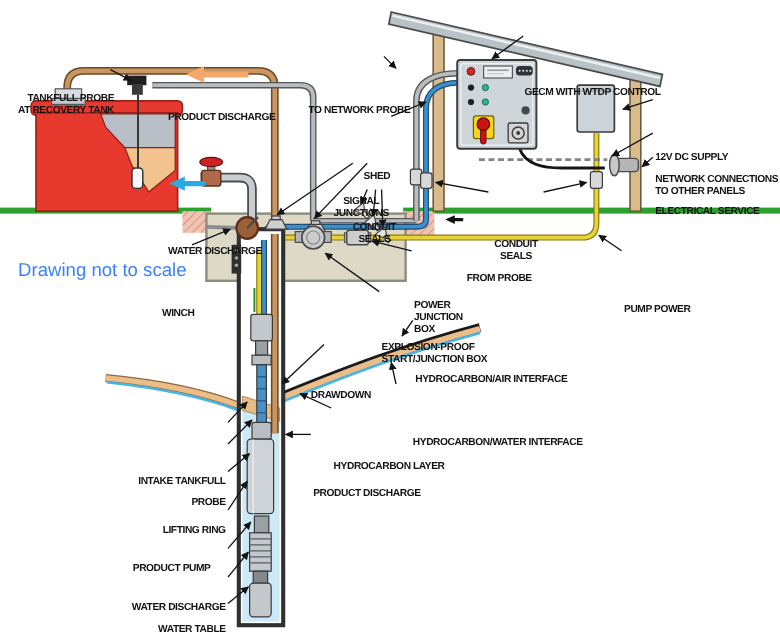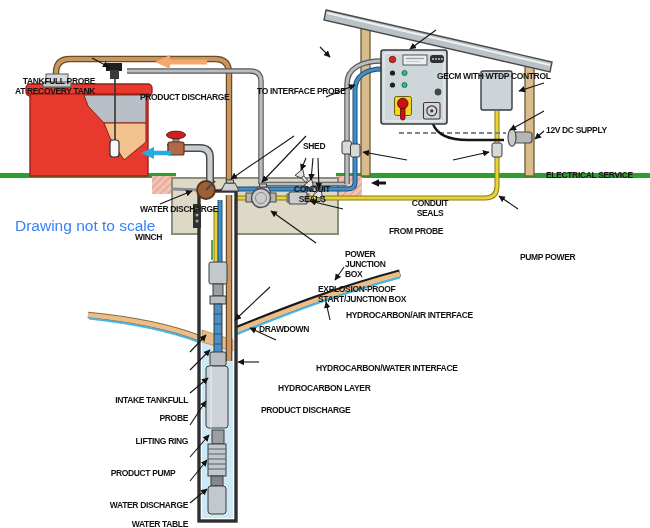--- a/index.html
+++ b/index.html
@@ -259,41 +259,45 @@
     <path d="M 190,425 L 206,401"></path>
     <path d="M 190,457 L 209,435"></path>
     <path d="M 190,481 L 207,460"></path>
     <path d="M 190,503 L 207,489"></path>
   </g>
 </svg>
 
   <div class="lbl" style="left:15px;top:28px;text-align:right;">TANKFULL PROBE
 AT RECOVERY TANK</div>
   <div class="lbl" style="left:140px;top:44px;">PRODUCT DISCHARGE</div>
-  <div class="lbl" style="left:257px;top:38px;">TO INTERFACE PROBE</div>
+  <div class="lbl" style="left:257px;top:38px;">TO NETWORK PROBE</div>
   <div class="lbl" style="left:437px;top:23px;">GECM WITH WTDP CONTROL</div>
   <div class="lbl" style="left:303px;top:93px;">SHED</div>
   <div class="lbl" style="left:546px;top:77px;">12V DC SUPPLY</div>
+  <div class="lbl" style="left:546px;top:96px;">NETWORK CONNECTIONS
+TO OTHER PANELS</div>
   <div class="lbl" style="left:546px;top:122px;">ELECTRICAL SERVICE</div>
+  <div class="lbl ctr" style="left:266px;top:114px;width:70px;">SIGNAL
+JUNCTIONS</div>
   <div class="lbl ctr" style="left:277px;top:136px;width:70px;">CONDUIT
 SEALS</div>
   <div class="lbl" style="left:140px;top:156px;">WATER DISCHARGE</div>
   <div class="lbl ctr" style="left:395px;top:150px;width:70px;">CONDUIT
 SEALS</div>
   <div class="lbl" style="left:389px;top:178px;">FROM PROBE</div>
-  <div class="lbl" style="left:135px;top:184px;">WINCH</div>
+  <div class="lbl" style="left:135px;top:207px;">WINCH</div>
   <div class="lbl" style="left:345px;top:201px;">POWER
 JUNCTION
 BOX</div>
   <div class="lbl" style="left:520px;top:204px;">PUMP POWER</div>
   <div class="lbl" style="left:318px;top:236px;">EXPLOSION-PROOF
 START/JUNCTION BOX</div>
   <div class="lbl" style="left:259px;top:276px;">DRAWDOWN</div>
   <div class="lbl" style="left:346px;top:262px;">HYDROCARBON/AIR INTERFACE</div>
-  <div class="lbl" style="left:316px;top:315px;">HYDROCARBON/WATER INTERFACE</div>
+  <div class="lbl" style="left:344px;top:315px;">HYDROCARBON/WATER INTERFACE</div>
   <div class="lbl" style="left:278px;top:335px;">HYDROCARBON LAYER</div>
   <div class="lbl" style="left:261px;top:357px;">PRODUCT DISCHARGE</div>
   <div class="lbl rgt" style="left:98px;top:347px;width:90px;">INTAKE TANKFULL</div>
   <div class="lbl rgt" style="left:98px;top:365px;width:90px;">PROBE</div>
   <div class="lbl rgt" style="left:98px;top:388px;width:90px;">LIFTING RING</div>
   <div class="lbl rgt" style="left:98px;top:420px;width:90px;text-align:center;">PRODUCT PUMP</div>
   <div class="lbl rgt" style="left:98px;top:452px;width:90px;">WATER DISCHARGE</div>
   <div class="lbl rgt" style="left:85px;top:471px;width:103px;">WATER TABLE
 DEPRESSION PUMP</div>
   <div class="lbl rgt" style="left:98px;top:498px;width:90px;">FROM INTAKE</div>

